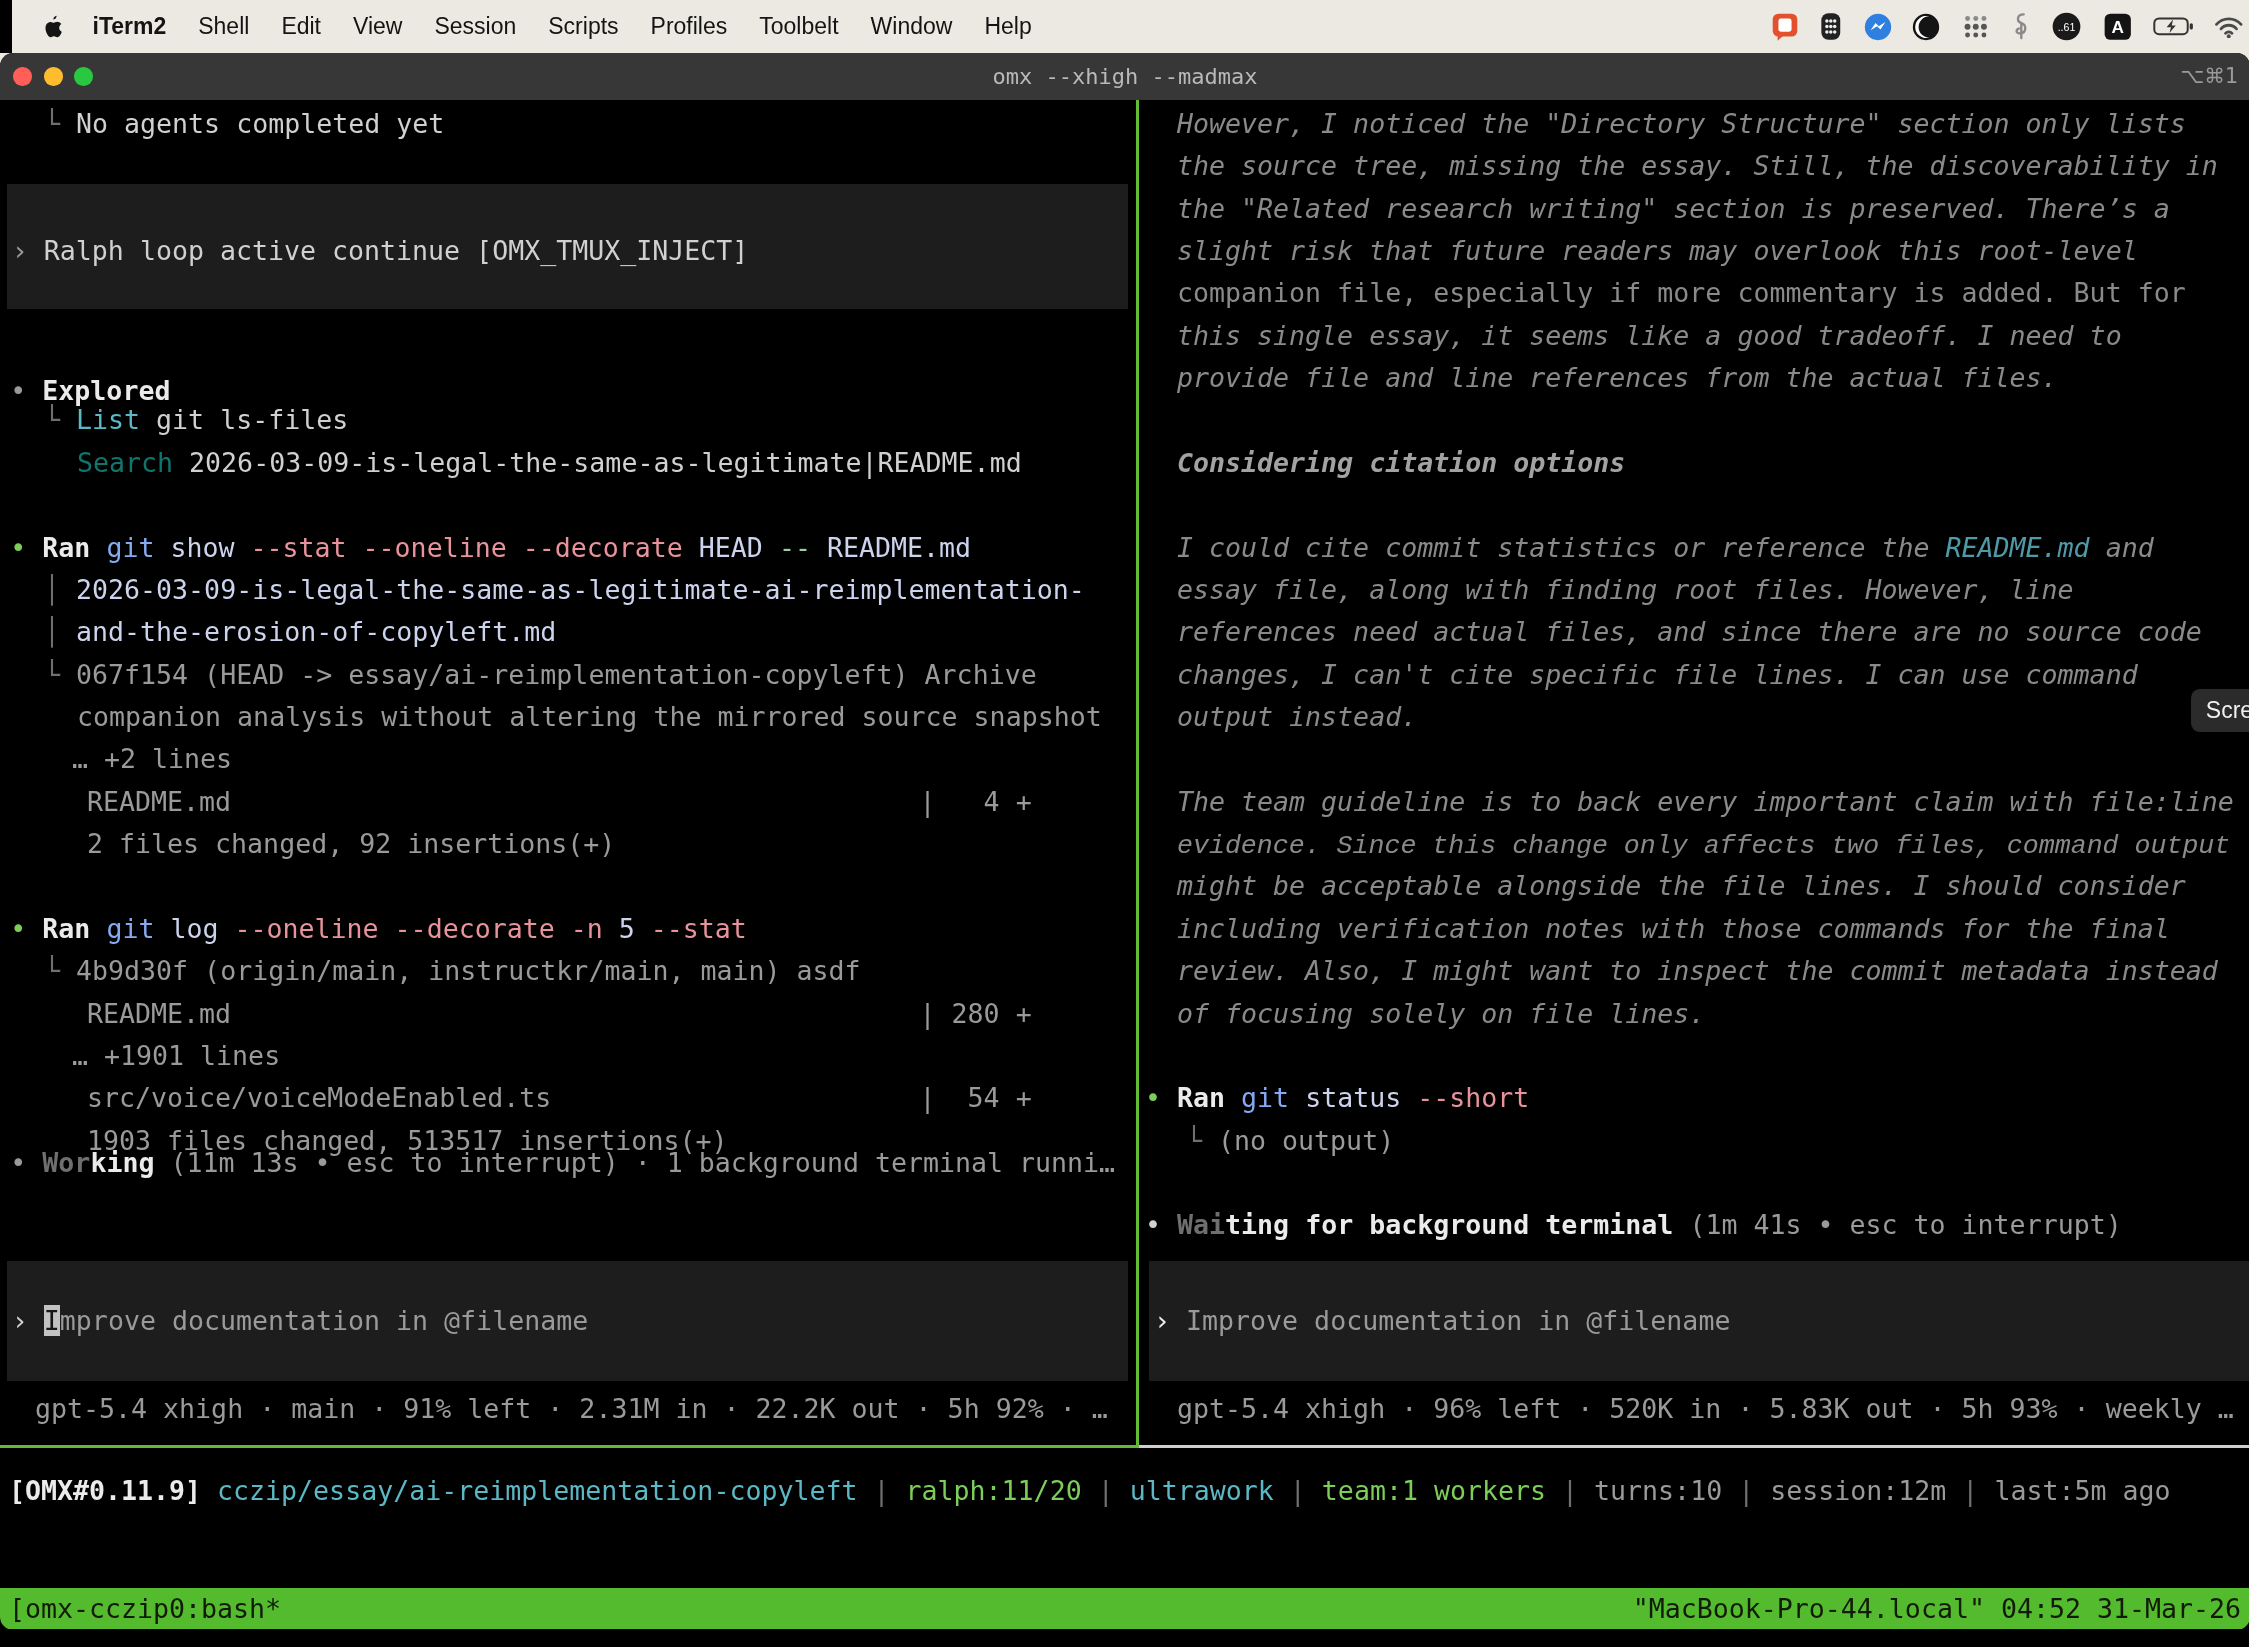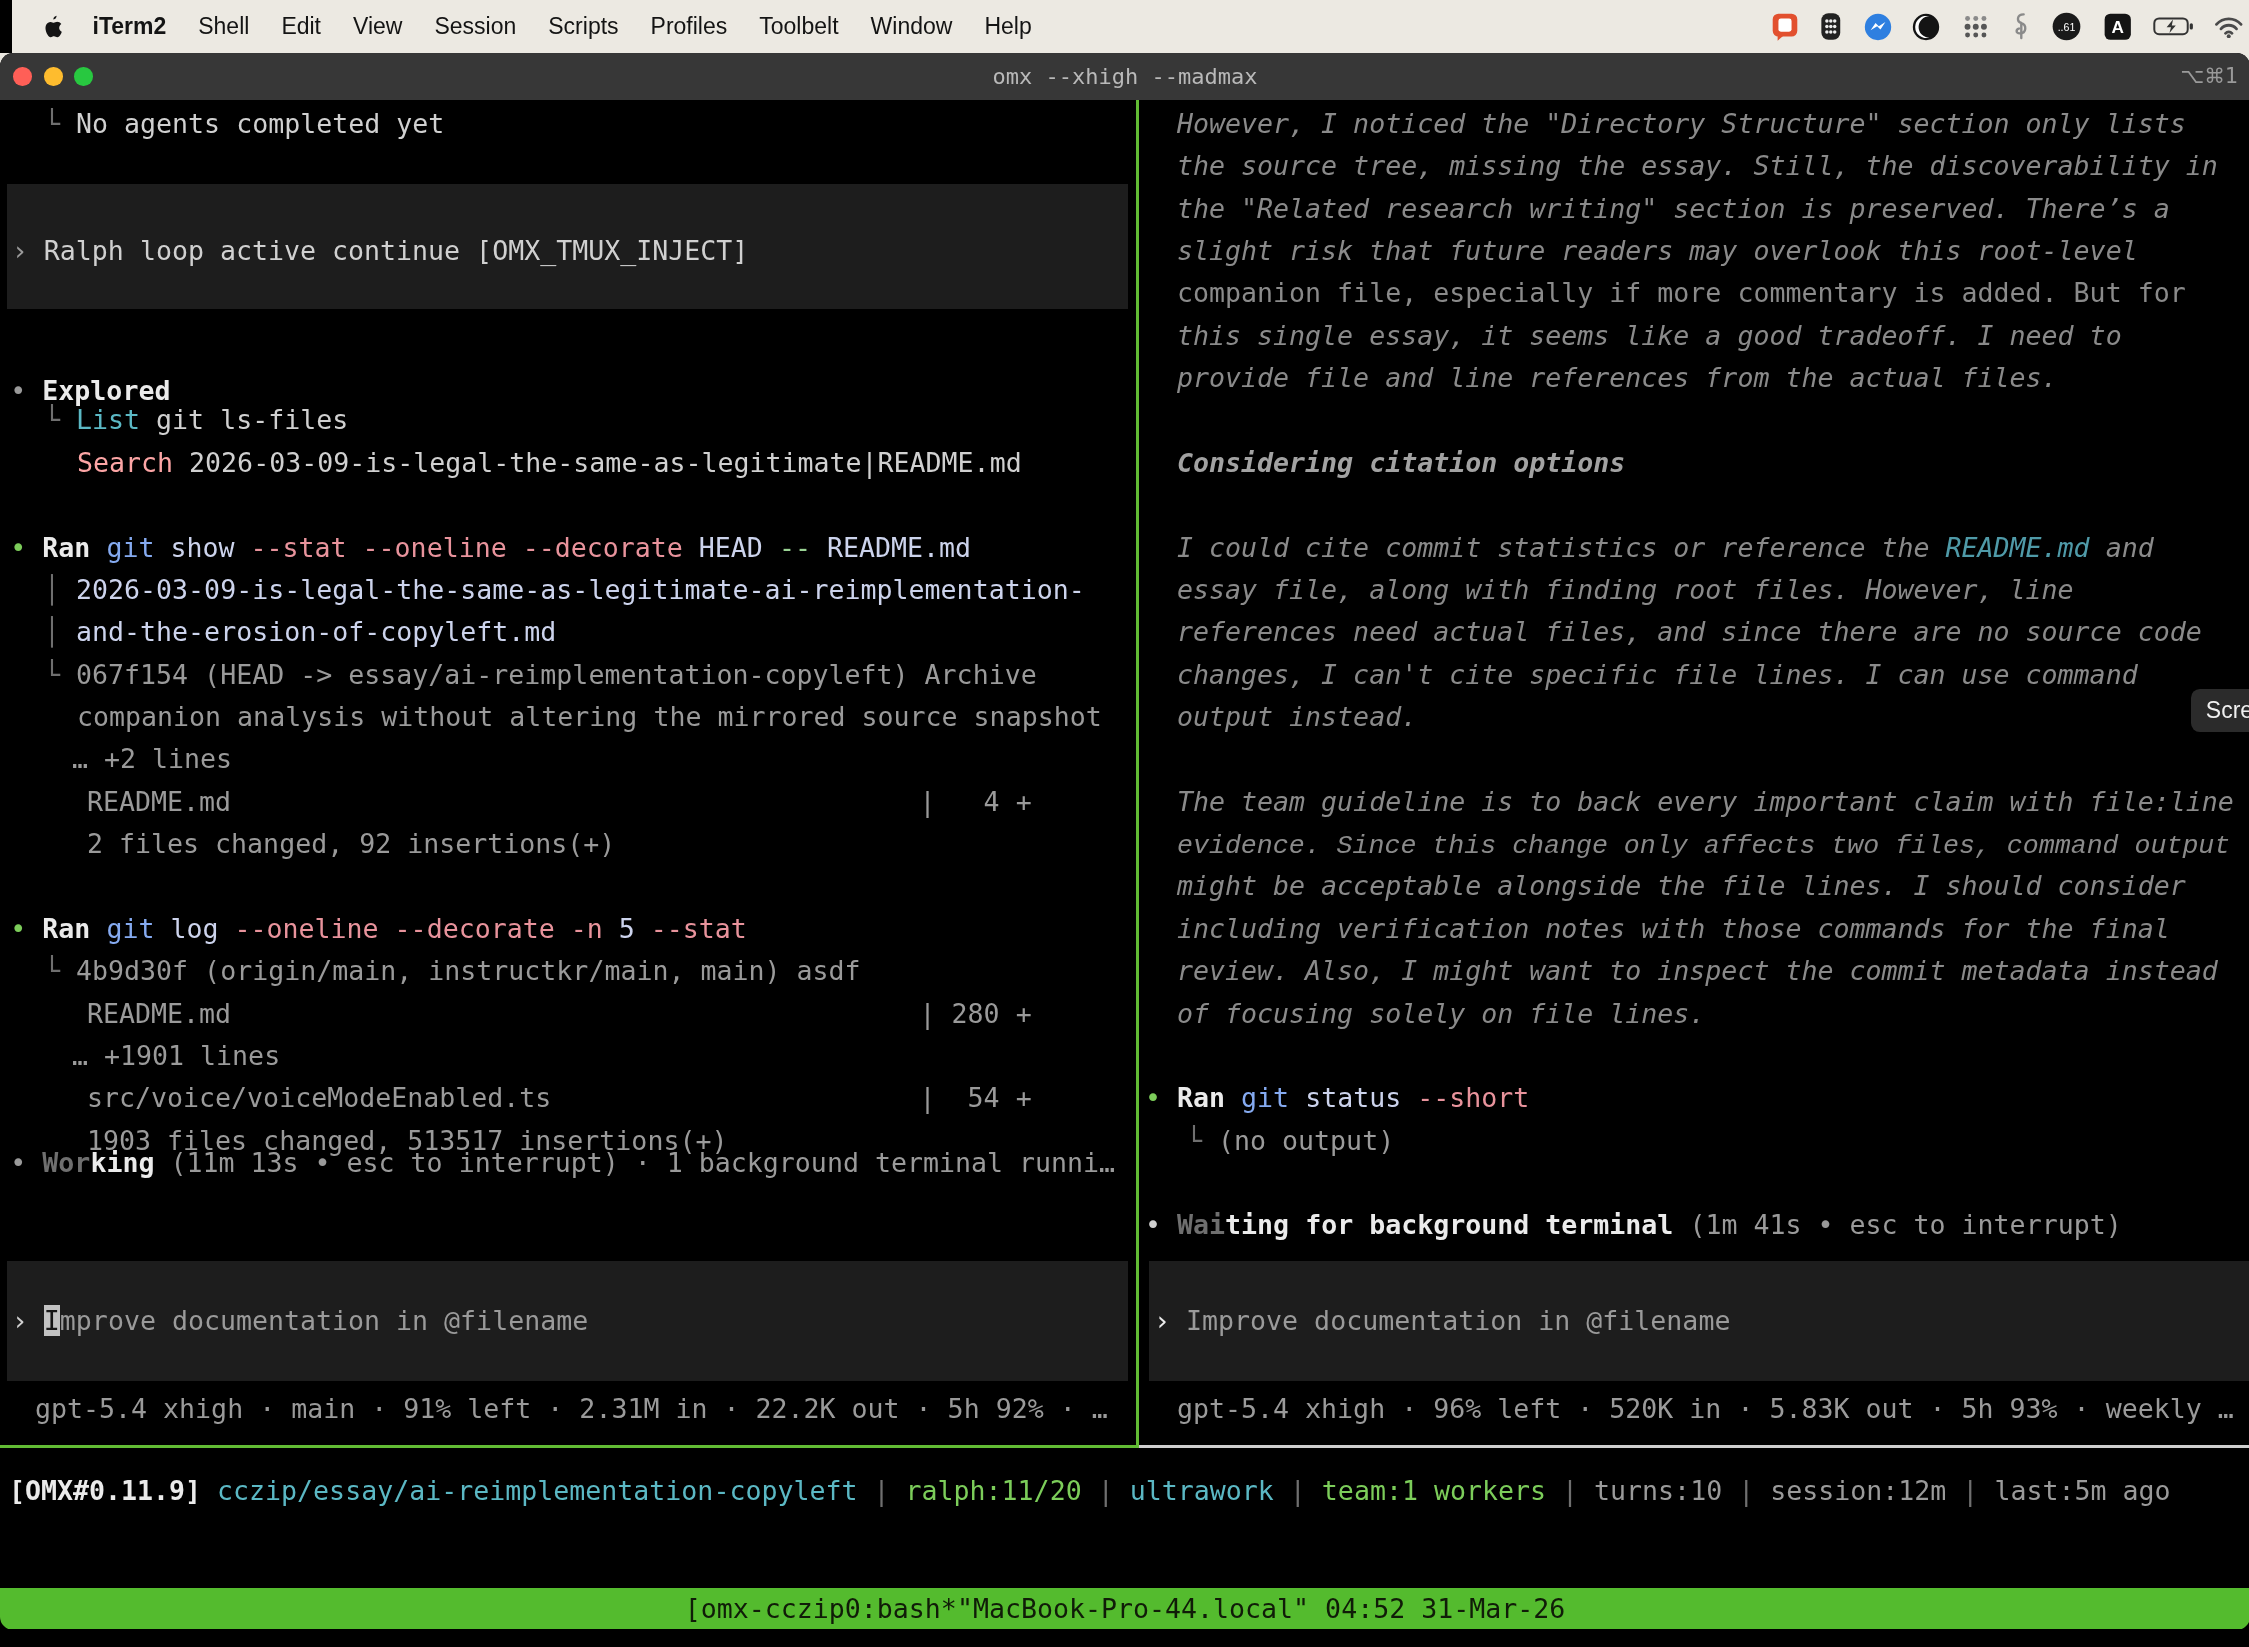--- a/index.html
+++ b/index.html
@@ -23,21 +23,21 @@
   .tl{position:absolute;white-space:pre;font-size:26.6px;line-height:42px;height:42px;}
   .cursor{background:#c2c2c2;color:#161616;}
   .ralph-box{position:absolute;left:7.4px;top:131px;width:1121px;height:125px;background:#1d1d1d;}
   .input-box{position:absolute;background:#1d1d1d;}
   .input-box.left{left:7.4px;top:1208px;width:1121px;height:120px;}
   .input-box.right{left:1149px;top:1208px;width:1101px;height:120px;}
   .vdivider{position:absolute;left:1136px;top:47px;width:3px;height:1346px;background:#62bb34;}
   .hborder-left{position:absolute;left:0;top:1392px;width:1139px;height:3px;background:#62bb34;}
   .hborder-right{position:absolute;left:1139px;top:1392px;width:1111px;height:3px;background:#cfcfcf;}
   .tooltip{position:absolute;left:2191px;top:636px;width:89px;height:43px;background:#2b2b2b;border-radius:8.9px;color:#f0f0f0;font-family:"Liberation Sans",sans-serif;font-size:23px;line-height:43px;padding-left:14.8px;box-sizing:border-box;white-space:nowrap;overflow:hidden;}
-  .tmuxbar{position:absolute;left:0;top:1535px;width:2250px;height:41px;background:#54bb2e;color:#101c08;font-size:26.6px;line-height:41px;display:flex;justify-content:center;padding:0 8.9px;box-sizing:border-box;white-space:pre;}
+  .tmuxbar{position:absolute;left:0;top:1535px;width:2250px;height:41px;background:#54bb2e;color:#101c08;font-size:26.6px;line-height:41px;display:flex;justify-content:space-between;padding:0 8.9px;box-sizing:border-box;white-space:pre;}
 </style>
 </head>
 <body>
 
 <div class="menubar">
   <span class="apple">
     <svg width="20" height="23.6" viewBox="0 0 24 28">
         <path fill="#141414" d="M16.3 0.8c.1 1.1-.3 2.2-1 3-.7.9-1.8 1.5-2.8 1.4-.1-1.1.4-2.2 1-2.9.7-.8 1.9-1.4 2.8-1.5zM19.4 15.1c0-3 2.5-4.5 2.6-4.6-1.4-2.1-3.6-2.4-4.4-2.4-1.9-.2-3.6 1.1-4.6 1.1-1 0-2.4-1.1-4-1-2 0-3.9 1.2-5 3-2.1 3.7-.5 9.2 1.5 12.2 1 1.5 2.2 3.1 3.8 3 1.5-.1 2.1-1 3.9-1 1.8 0 2.3 1 4 1 1.6 0 2.7-1.5 3.7-3 1.2-1.7 1.6-3.4 1.7-3.5-.1-.1-3.2-1.3-3.2-4.8z"></path>
       </svg>
   </span>
@@ -162,21 +162,21 @@
 
   <div class="vdivider"></div>
   <div class="hborder-left"></div>
   <div class="hborder-right"></div>
 
   <div id="term-lines">
       <div class="tl" style="top: 50px; left: 44px;"><span style="color: rgb(111, 111, 111);">└ </span><span style="color: rgb(208, 208, 208);">No agents completed yet</span></div>
       <div class="tl" style="top: 177px; left: 11.8px;"><span style="color: rgb(154, 154, 154);">› </span><span style="color: rgb(208, 208, 208);">Ralph loop active continue [OMX_TMUX_INJECT]</span></div>
       <div class="tl" style="top: 317px; left: 10.3px;"><span style="color: rgb(154, 154, 154);">• </span><span style="color: rgb(235, 235, 235); font-weight: bold;">Explored</span></div>
       <div class="tl" style="top: 346px; left: 44px;"><span style="color: rgb(111, 111, 111);">└ </span><span style="color: rgb(91, 184, 196);">List</span><span style="color: rgb(208, 208, 208);"> git ls-files</span></div>
-      <div class="tl" style="top: 389px; left: 77px;"><span style="color: #fca5a5; text-align: center;">Search</span><span style="color: rgb(208, 208, 208);"> 2026-03-09-is-legal-the-same-as-legitimate|README.md</span></div>
+      <div class="tl" style="top: 389px; left: 77px;"><span style="color: #0f766e; text-align: center;">Search</span><span style="color: rgb(208, 208, 208);"> 2026-03-09-is-legal-the-same-as-legitimate|README.md</span></div>
       <div class="tl" style="top: 474px; left: 10.3px;"><span style="color: rgb(124, 205, 90);">• </span><span style="color: rgb(235, 235, 235); font-weight: bold;">Ran</span><span style="color: rgb(204, 211, 236);"> </span><span style="color: rgb(133, 170, 240);">git</span><span style="color: rgb(204, 211, 236);"> show </span><span style="color: rgb(232, 147, 156);">--stat --oneline --decorate</span><span style="color: rgb(204, 211, 236);"> HEAD </span><span style="color: rgb(154, 211, 148);">--</span><span style="color: rgb(204, 211, 236);"> README.md</span></div>
       <div class="tl" style="top: 516px; left: 44px;"><span style="color: rgb(111, 111, 111);">│ </span><span style="color: rgb(204, 211, 236);">2026-03-09-is-legal-the-same-as-legitimate-ai-reimplementation-</span></div>
       <div class="tl" style="top: 558px; left: 44px;"><span style="color: rgb(111, 111, 111);">│ </span><span style="color: rgb(204, 211, 236);">and-the-erosion-of-copyleft.md</span></div>
       <div class="tl" style="top: 601px; left: 44px;"><span style="color: rgb(111, 111, 111);">└ </span><span style="color: rgb(154, 154, 154);">067f154 (HEAD -&gt; essay/ai-reimplementation-copyleft) Archive</span></div>
       <div class="tl" style="top: 643px; left: 77px;"><span style="color: rgb(154, 154, 154);">companion analysis without altering the mirrored source snapshot</span></div>
       <div class="tl" style="top: 685px; left: 72px;"><span style="color: rgb(154, 154, 154);">… +2 lines</span></div>
       <div class="tl" style="top: 728px; left: 87px;"><span style="color: rgb(154, 154, 154);">README.md                                           |   4 +</span></div>
       <div class="tl" style="top: 770px; left: 87px;"><span style="color: rgb(154, 154, 154);">2 files changed, 92 insertions(+)</span></div>
       <div class="tl" style="top: 855px; left: 10.3px;"><span style="color: rgb(124, 205, 90);">• </span><span style="color: rgb(235, 235, 235); font-weight: bold;">Ran</span><span style="color: rgb(204, 211, 236);"> </span><span style="color: rgb(133, 170, 240);">git</span><span style="color: rgb(204, 211, 236);"> log </span><span style="color: rgb(232, 147, 156);">--oneline --decorate -n</span><span style="color: rgb(204, 211, 236);"> 5 </span><span style="color: rgb(232, 147, 156);">--stat</span></div>
       <div class="tl" style="top: 897px; left: 44px;"><span style="color: rgb(111, 111, 111);">└ </span><span style="color: rgb(154, 154, 154);">4b9d30f (origin/main, instructkr/main, main) asdf</span></div>

